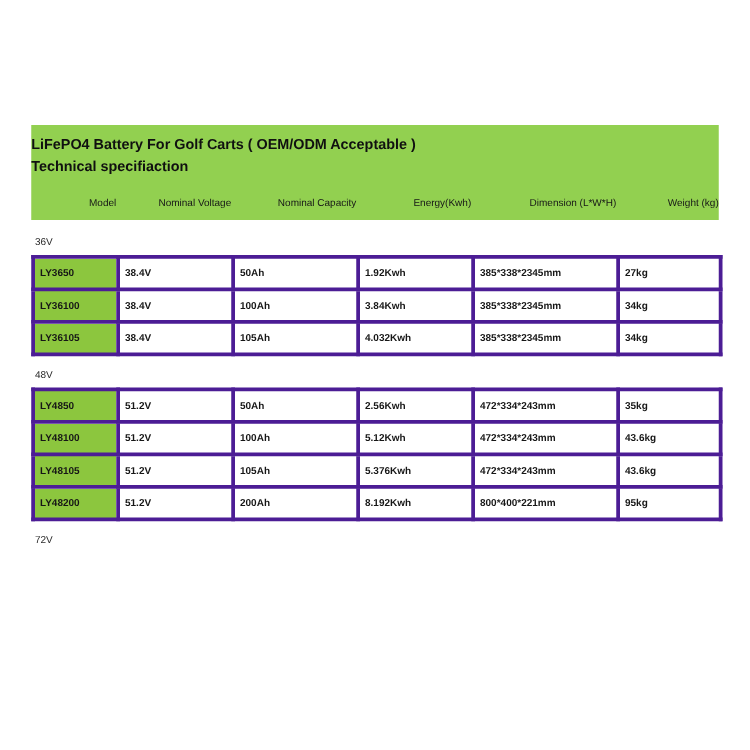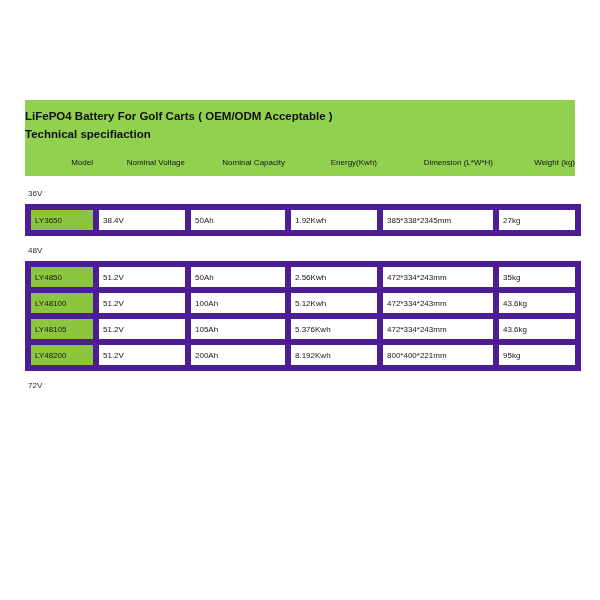--- a/index.html
+++ b/index.html
@@ -41,28 +41,29 @@
     color: #2a2a2a;
     margin: 10px 0 6px 3px;
   }
   #sections > .section-label:first-child { margin-top: 13px; }
   table.spec-table {
     border-collapse: collapse;
     table-layout: fixed;
     width: 550px;
   }
   table.spec-table td {
-    border: 6px solid #4c1d95;
+    border: 3px solid #4c1d95;
     height: 26px;
     font-size: 8px;
     padding-left: 4px;
     vertical-align: middle;
     color: #161616;
     overflow: hidden;
     white-space: nowrap;
+    font-weight: bold;
   }
   td.model-cell { background: #8CC63E; }
 </style>
 </head>
 <body>
 
 <div class="sheet">
   <div class="green-header">
     <div class="title-line">LiFePO4 Battery For Golf Carts ( OEM/ODM Acceptable )</div>
     <div class="title-line">Technical specifiaction</div>
@@ -87,20 +88,36 @@
           <col style="width: 82px;">
         </colgroup>
         <tbody>
           <tr>
             <td class="model-cell">LY3650</td>
             <td>38.4V</td>
             <td>50Ah</td>
             <td>1.92Kwh</td>
             <td>385*338*2345mm</td>
             <td>27kg</td>
+          </tr>
+          <tr>
+            <td class="model-cell">LY36100</td>
+            <td>38.4V</td>
+            <td>100Ah</td>
+            <td>3.84Kwh</td>
+            <td>385*338*2345mm</td>
+            <td>34kg</td>
+          </tr>
+          <tr>
+            <td class="model-cell">LY36105</td>
+            <td>38.4V</td>
+            <td>105Ah</td>
+            <td>4.032Kwh</td>
+            <td>385*338*2345mm</td>
+            <td>34kg</td>
           </tr>
         </tbody>
       </table>
       <div class="section-label">48V</div>
       <table class="spec-table">
         <colgroup>
           <col style="width: 68px;">
           <col style="width: 92px;">
           <col style="width: 100px;">
           <col style="width: 92px;">

